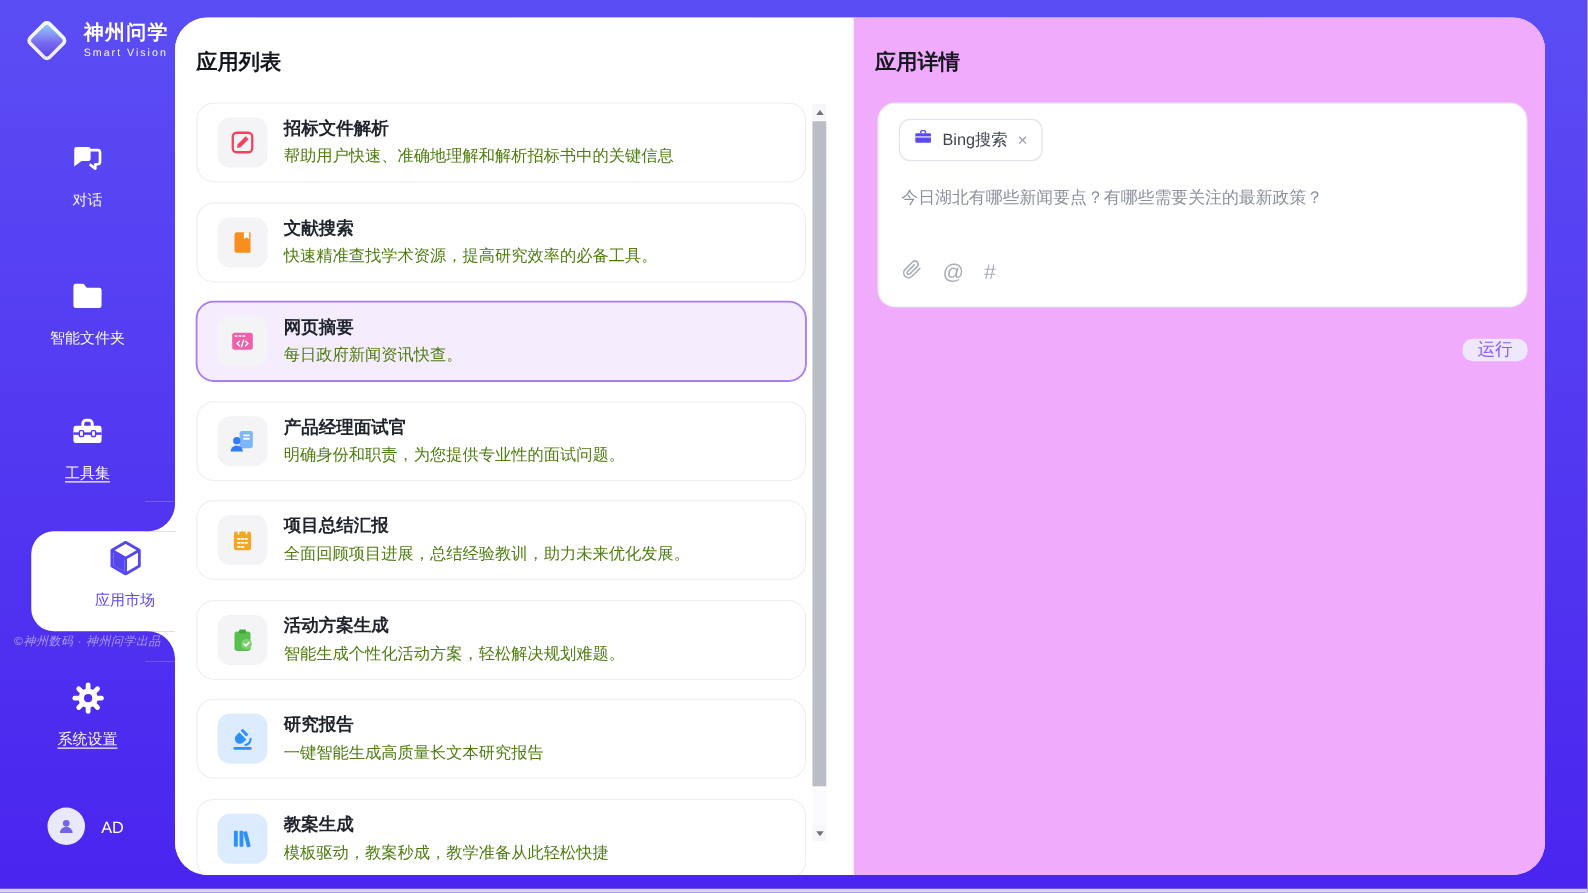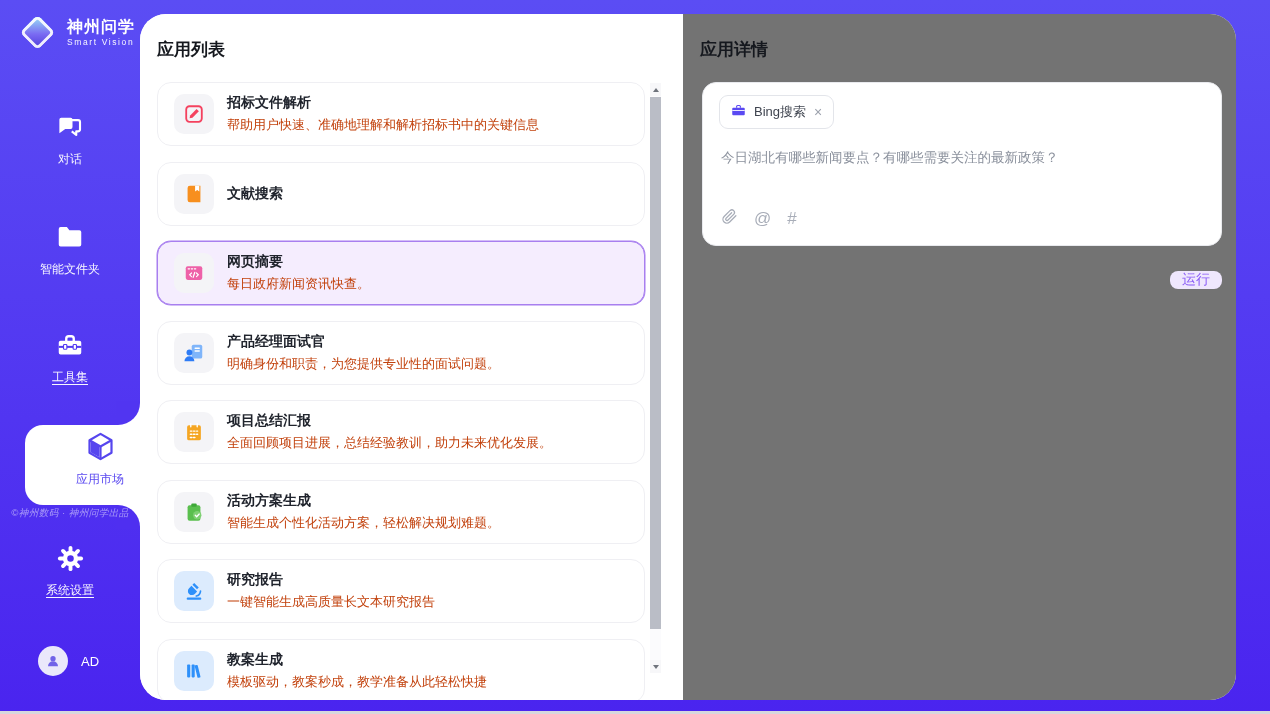--- a/index.html
+++ b/index.html
@@ -40,32 +40,32 @@
 
   
   .left-panel { position:absolute; left:0; top:0; width:543px; height:100%; background:#fff; }
   .cards { position:absolute; left:17px; top:68px; width:488px; }
   .card { height:64px; margin-bottom:15.5px; border:1px solid #EFEFF3; border-radius:14px; background:#fff;
     display:flex; align-items:center; padding-left:16px; cursor:pointer; }
   .card.selected { background:#F5EDFE; border:1px solid #A87FEF; box-shadow:0 0 0 .5px #A87FEF; }
   .icon-sq { width:40px; height:40px; border-radius:10px; background:#F4F4F7; display:flex; align-items:center; justify-content:center; margin-right:13px; flex:none; }
   .icon-sq.blue-bg { background:#DCEBFD; }
   .card-title { font-size:14px; font-weight:700; color:#20242D; }
-  .card-desc { font-size:13px; color:#c2410c; margin-top:4px; }
+  .card-desc { font-size:13px; color:#4d7c0f; margin-top:4px; }
 
   
   .scrollbar { position:absolute; left:510px; top:69px; width:11px; height:590px; background:#FBFBFD; }
   .sb-btn { position:absolute; left:0; width:11px; height:13px; background:#F7F7F9; display:flex; align-items:center; justify-content:center; cursor:pointer; }
   .sb-up { top:0; } .sb-down { bottom:0; }
   .tri-up { width:0; height:0; border-left:3.5px solid transparent; border-right:3.5px solid transparent; border-bottom:4.5px solid #6F737C; }
   .tri-down { width:0; height:0; border-left:3.5px solid transparent; border-right:3.5px solid transparent; border-top:4.5px solid #6F737C; }
   .sb-thumb { position:absolute; left:0; top:14px; width:11px; height:532px; background:#BABDC6; cursor:pointer; }
 
   
-  .right-panel { position:absolute; left:543px; top:0; right:0; bottom:0; background:#737373; }
+  .right-panel { position:absolute; left:543px; top:0; right:0; bottom:0; background:#f0abfc; }
   .detail-card { position:absolute; left:19px; top:68px; width:520px; height:164px; background:#fff; border:1px solid #E9EAEE; border-radius:14px; }
   .tool-tag { position:absolute; left:16px; top:12px; height:34px; border:1px solid #E3E5EA; border-radius:9px;
     display:inline-flex; align-items:center; gap:8px; padding:0 11px; background:#fff; }
   .tag-label { font-size:13px; color:#3F444F; }
   .tag-close { font-size:14px; color:#9CA1AC; cursor:pointer; line-height:1; }
   .prompt-text { position:absolute; left:18px; top:66px; right:18px; font-size:13.5px; color:#8A909C; cursor:text; }
   .attach-row { position:absolute; left:18px; bottom:16px; display:flex; align-items:center; gap:16px; color:#A8ADB8; }
   .attach-row .glyph { font-size:17px; color:#A8ADB8; cursor:pointer; }
   .run-btn { position:absolute; left:487px; top:257px; width:52px; height:18px; background:#EFE7FD; color:#8A5CF7;
     border:none; border-radius:8px; font-size:14px; display:flex; align-items:center; justify-content:center; cursor:pointer;
@@ -188,20 +188,21 @@
 
       <div class="card">
         <span class="icon-sq">
           <svg width="22" height="22" viewBox="0 0 24 24">
             <path d="M5 5.5A2.5 2.5 0 0 1 7.5 3H19v18H7.5A2.5 2.5 0 0 1 5 18.5z" fill="#F78F1E"></path>
             <path d="M13.2 3v6.2l2.3-1.7 2.3 1.7V3z" fill="#fff"></path>
           </svg>
         </span>
         <div>
           <div class="card-title">文献搜索</div>
+          <div class="card-desc">快速精准查找学术资源，提高研究效率的必备工具。</div>
         </div>
       </div>
 
       <div class="card selected">
         <span class="icon-sq">
           <svg width="22" height="22" viewBox="0 0 24 24">
             <rect x="3" y="4.5" width="18" height="15" rx="2.2" fill="#EE61A8"></rect>
             <g stroke="#fff" stroke-width="1.3" stroke-linecap="round" fill="none">
               <path d="M5.6 7.4h1.5"></path>
                 <path d="M9 7.4h1.5"></path>

